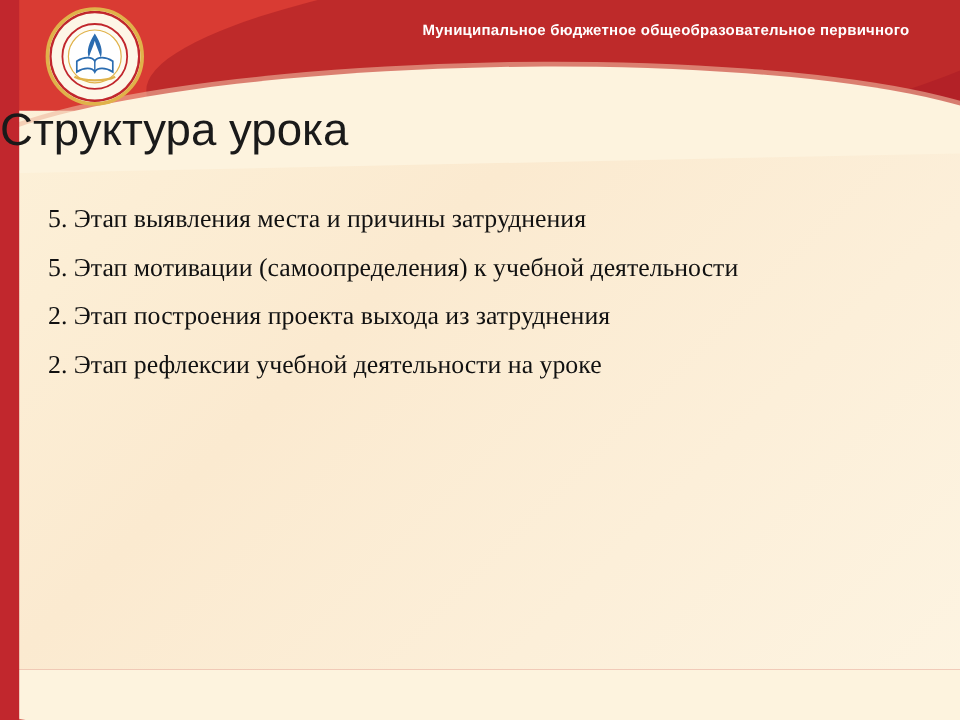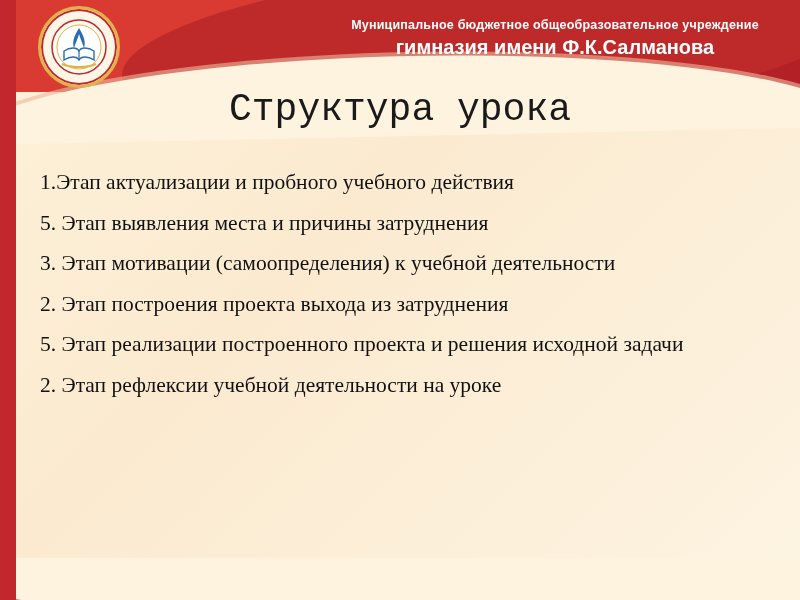--- a/index.html
+++ b/index.html
@@ -157,24 +157,24 @@
     transform: rotate(1.2deg);
     opacity: .55;
   }
 
   
   .title {
     position: absolute;
     left: 0;
     top: 88px;
     width: 800px;
-    text-align: center;
+    text-align: left;
     font-size: 38px;
     color: #1a1a1a;
-    font-family: Liberation Mono, monospace;
+    font-family: Liberation Sans, sans-serif;
     z-index: 4;
   }
 
   
   .body-list {
     position: absolute;
     left: 40px;
     top: 168px;
     width: 720px;
     z-index: 4;
@@ -205,34 +205,31 @@
       <circle cx="29" cy="29" r="27" fill="#fdfaf0" stroke="#c1272d" stroke-width="1.5"></circle>
       <circle cx="29" cy="29" r="22" fill="#ffffff" stroke="#e0b24a" stroke-width="1"></circle>
       <path d="M29 10 C24 18, 22 24, 24 30 C26 24, 28 20, 29 16 C30 20, 32 24, 34 30 C36 24, 34 18, 29 10 Z" fill="#2b6cb0"></path>
       <path d="M14 33 C20 29, 27 29, 29 33 C31 29, 38 29, 44 33 L44 42 C38 38, 31 38, 29 42 C27 38, 20 38, 14 42 Z" fill="#ffffff" stroke="#2b6cb0" stroke-width="1.4"></path>
       <line x1="29" y1="33" x2="29" y2="42" stroke="#2b6cb0" stroke-width="1.2"></line>
       <path d="M12 46 C20 50, 38 50, 46 46" fill="none" stroke="#e0b24a" stroke-width="2"></path>
     </svg>
   </div>
 
   <div class="header-text">
-    <div class="header-line1">Муниципальное бюджетное общеобразовательное учреждение</div>
-    <div class="header-line2">гимназия имени Ф.К.Салманова</div>
+    <div class="header-line1">Муниципальное бюджетное общеобразовательное первичного</div>
   </div>
 
   <div class="left-bar"></div>
 
   <div class="title">Структура урока</div>
 
   <div class="body-list">
-    <div class="body-item">1.Этап актуализации и пробного учебного действия</div>
     <div class="body-item">5. Этап выявления места и причины затруднения</div>
-    <div class="body-item">3. Этап мотивации (самоопределения) к учебной деятельности</div>
+    <div class="body-item">5. Этап мотивации (самоопределения) к учебной деятельности</div>
     <div class="body-item">2. Этап построения проекта выхода из затруднения</div>
-    <div class="body-item">5. Этап реализации построенного проекта и решения исходной задачи</div>
     <div class="body-item">2. Этап рефлексии учебной деятельности на уроке</div>
   </div>
 
   <div class="bottom-band">
     <div class="swoosh-edge"></div>
     <div class="swoosh"></div>
   </div>
 
 </div>
 

